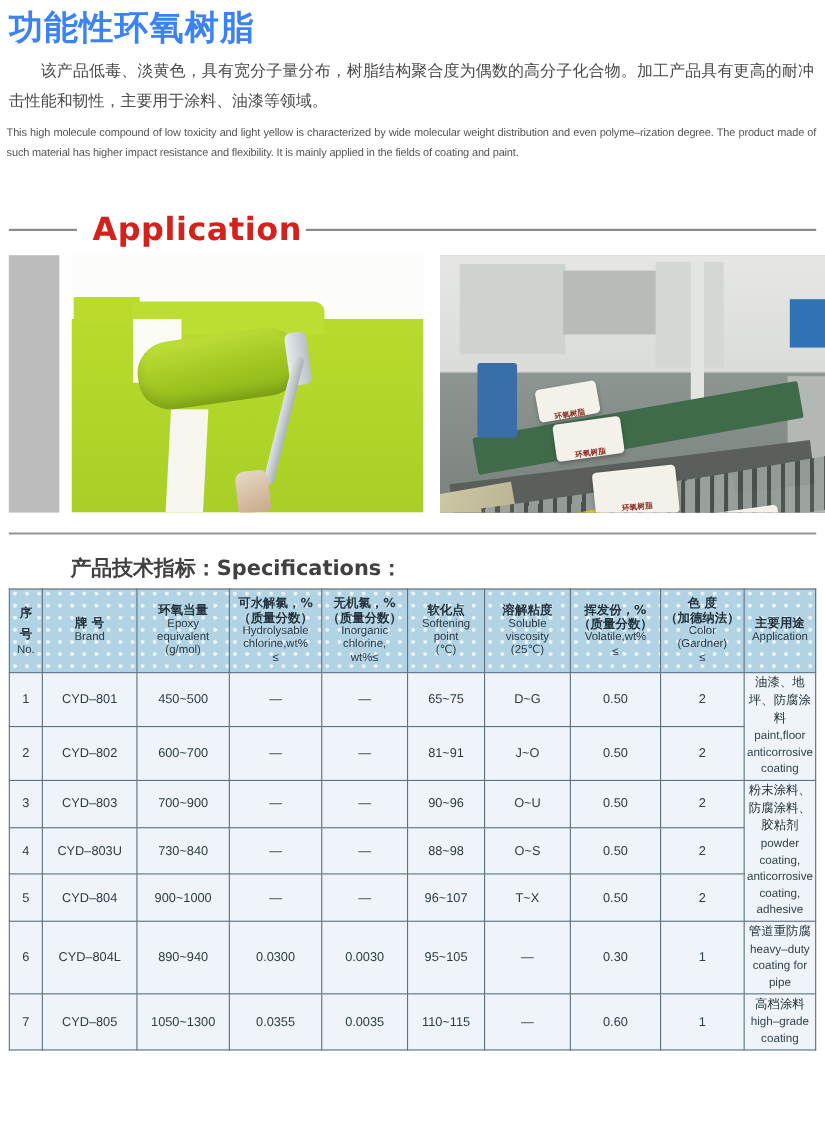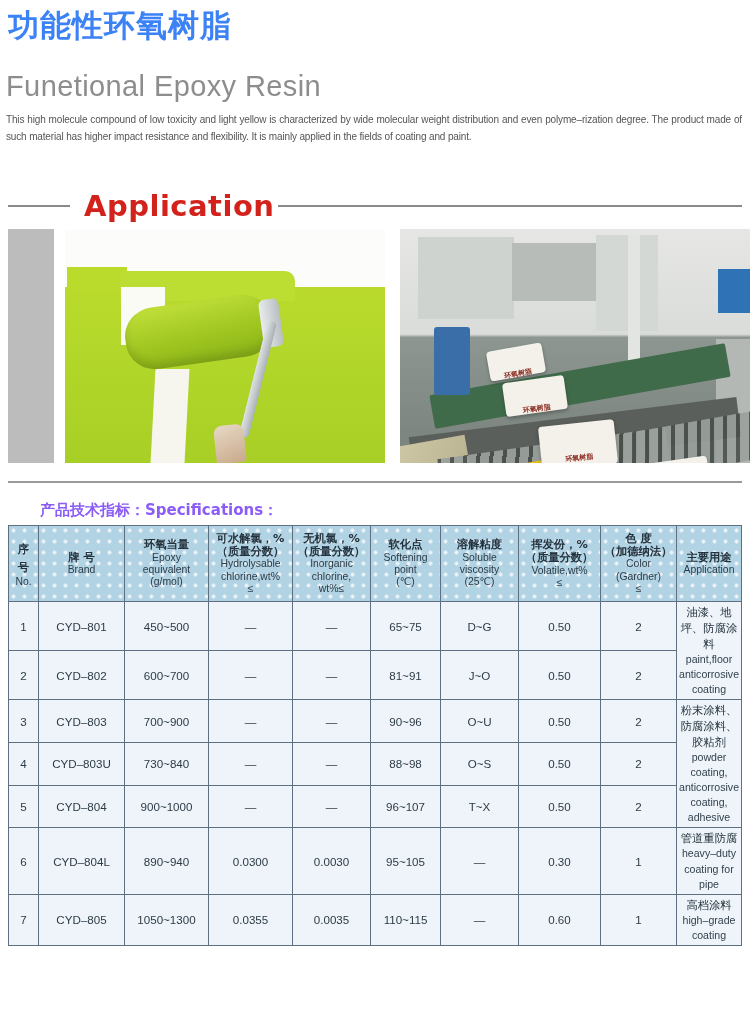--- a/index.html
+++ b/index.html
@@ -203,22 +203,22 @@
                 transform: rotate(-10deg); opacity:.9;}
   .fac-ramp   { position:absolute; left:-6px; top:212px; width:78px; height:80px; background:linear-gradient(120deg,#cfc9a8,#b4ad8c); transform:rotate(-10deg);}
   .fac-panel  { position:absolute; left:316px; top:110px; width:40px; height:130px; background:#b4b8b4;}
 
   .hr-thin {
     height: 2px; background: #9a9a9a; margin: 14px 8px 0 8px;
   }
 
   
   .spec-label {
-    font-size: 15px; font-weight: bold; color: #8b5cf6;
-    margin: 18px 0 5px 40px;
+    font-size: 19px; font-weight: bold; color: #404040;
+    margin: 18px 0 5px 64px;
     font-family: "DejaVu Sans","Liberation Sans",sans-serif;
   }
 
   table.spec {
     border-collapse: collapse;
     width: 734px;
     margin: 0 8px;
     table-layout: fixed;
     background: #eef4f9;
   }
@@ -255,32 +255,32 @@
     font-size: 11.6px;
     padding: 2px 2px;
   }
   td.app-cell {
     text-align: left;
     padding: 3px 5px;
     line-height: 1.42;
     vertical-align: middle;
   }
   .ac-cn { display:block; font-size: 11.3px; color:#23323d; font-weight:500;
-           font-family:Liberation Serif, serif; white-space: pre-line;}
+           font-family:Liberation Mono, monospace; white-space: pre-line;}
   .ac-en { display:block; font-size: 10.6px; color:#33424e; white-space: pre-line;}
 </style>
 </head>
 <body>
 
 <div class="page">
 
   <h1 class="title-cn">功能性环氧树脂</h1>
 
-
-  <h2 class="title-en">Funetional Epoxy Resin</h2>
+  <p class="para-cn">该产品低毒、淡黄色，具有宽分子量分布，树脂结构聚合度为偶数的高分子化合物。加工产品具有更高的耐冲击性能和韧性，主要用于涂料、油漆等领域。</p>
+
 
   <p class="para-en">This high molecule compound of low toxicity and light yellow is characterized by wide molecular weight distribution and even polyme–rization degree.  The product made of such material has higher impact resistance and flexibility.  It is mainly applied in the fields of coating and paint.</p>
 
   <div class="app-band">
     <span class="app-rule-left"></span>
     <span class="app-title">Application</span>
     <span class="app-rule-right"></span>
   </div>
 
   <div class="img-row">

